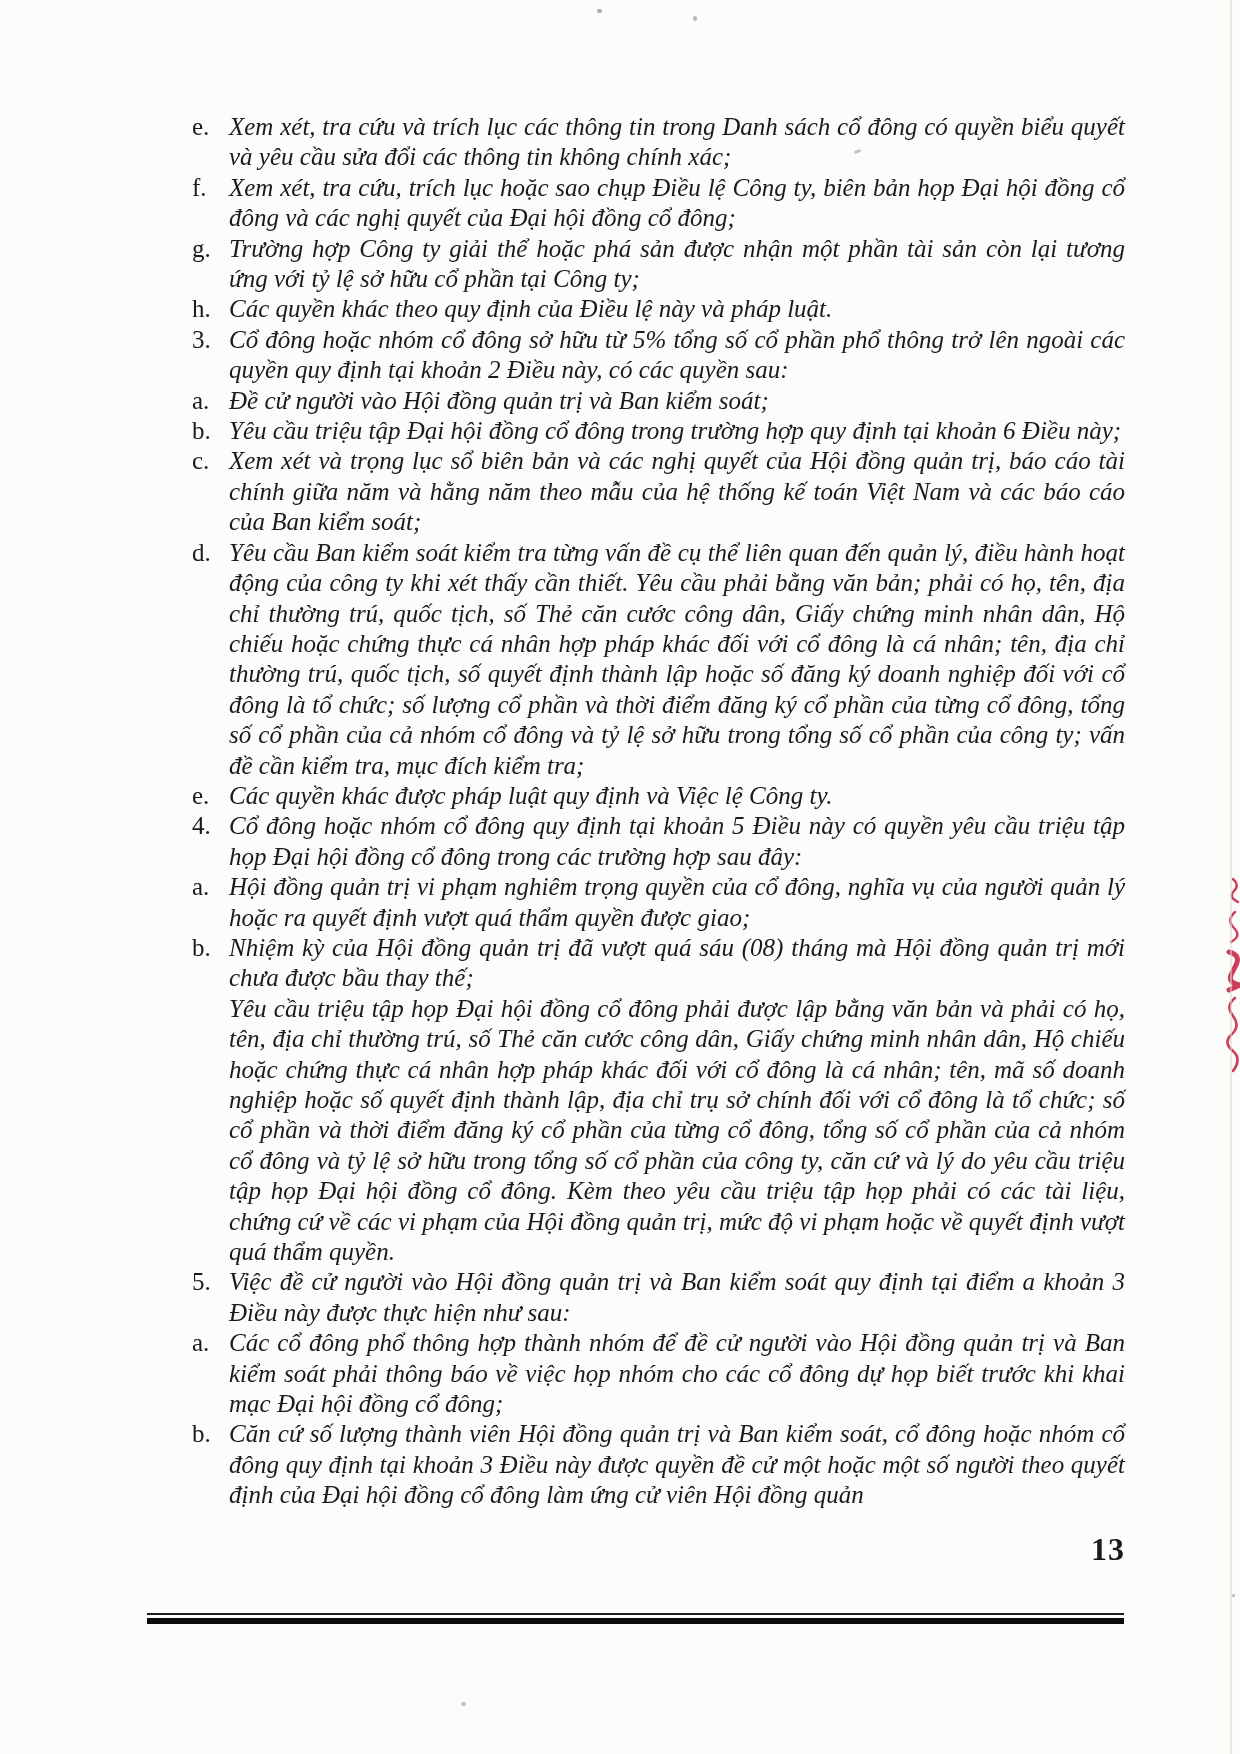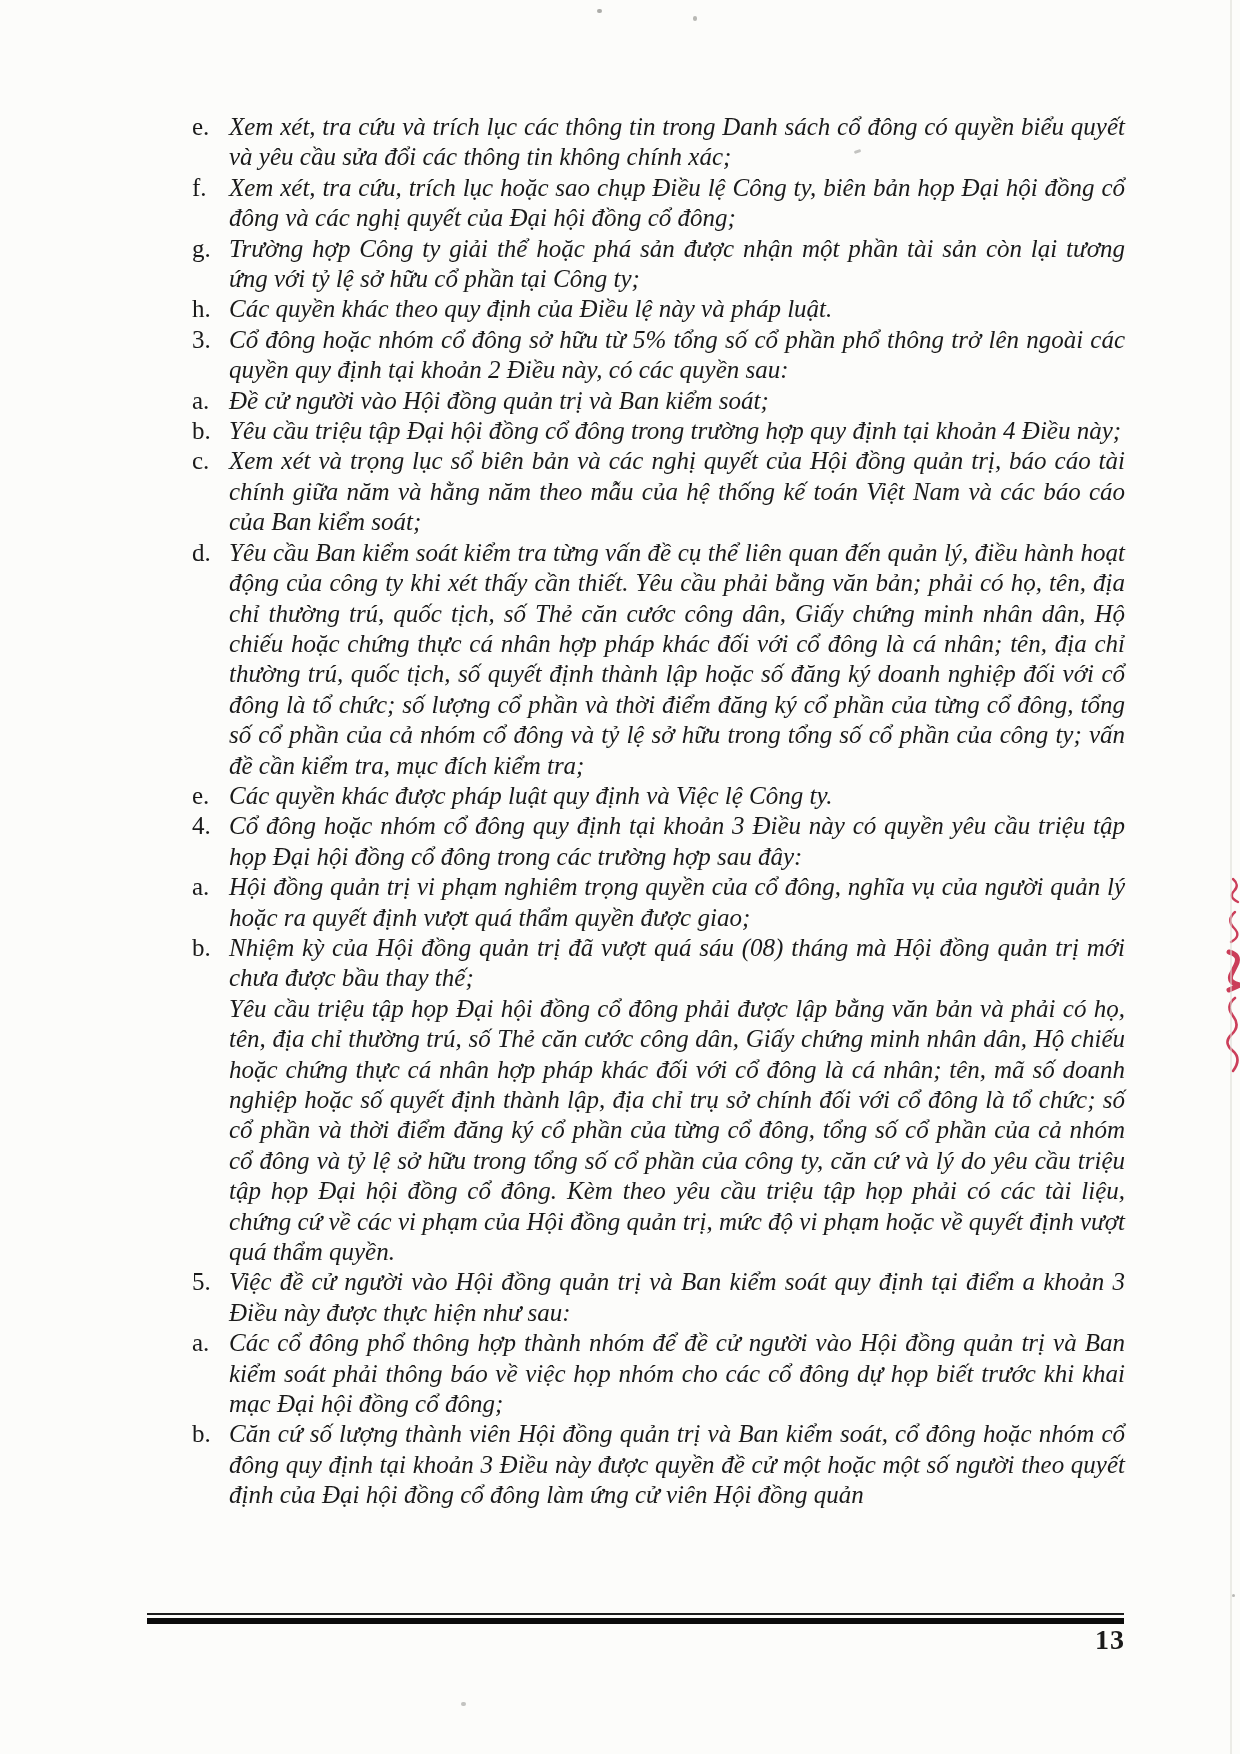--- a/index.html
+++ b/index.html
@@ -24,22 +24,22 @@
   .footer-rule {
     position: absolute;
     left: 147px; top: 1613px;
     width: 977px;
   }
   .rule-thin  { height: 2px; background: #1c1c1c; }
   .rule-gap   { height: 3px; }
   .rule-thick { height: 6px; background: #0b0b0b; }
   .pageno {
     position: absolute;
-    top: 1624px; right: 115px;
-    font-size: 28px;
+    top: 1531px; right: 115px;
+    font-size: 32px;
     font-weight: bold;
     letter-spacing: 1px;
   }
   .red-scribble {
     position: absolute;
     left: 1221px; top: 876px;
     width: 19px; height: 202px;
     overflow: hidden;
   }
   .scan-edge {
@@ -85,37 +85,37 @@
     <div class="row">
       <span class="lbl">3.</span>
       <span class="txt">Cổ đông hoặc nhóm cổ đông sở hữu từ 5% tổng số cổ phần phổ thông trở lên ngoài các quyền quy định tại khoản 2 Điều này, có các quyền sau:</span>
     </div>
     <div class="row">
       <span class="lbl">a.</span>
       <span class="txt">Đề cử người vào Hội đồng quản trị và Ban kiểm soát;</span>
     </div>
     <div class="row">
       <span class="lbl">b.</span>
-      <span class="txt">Yêu cầu triệu tập Đại hội đồng cổ đông trong trường hợp quy định tại khoản 4 Điều này;</span>
+      <span class="txt">Yêu cầu triệu tập Đại hội đồng cổ đông trong trường hợp quy định tại khoản 6 Điều này;</span>
     </div>
     <div class="row">
       <span class="lbl">c.</span>
       <span class="txt">Xem xét và trọng lục sổ biên bản và các nghị quyết của Hội đồng quản trị, báo cáo tài chính giữa năm và hằng năm theo mẫu của hệ thống kế toán Việt Nam và các báo cáo của Ban kiểm soát;</span>
     </div>
     <div class="row">
       <span class="lbl">d.</span>
       <span class="txt">Yêu cầu Ban kiểm soát kiểm tra từng vấn đề cụ thể liên quan đến quản lý, điều hành hoạt động của công ty khi xét thấy cần thiết. Yêu cầu phải bằng văn bản; phải có họ, tên, địa chỉ thường trú, quốc tịch, số Thẻ căn cước công dân, Giấy chứng minh nhân dân, Hộ chiếu hoặc chứng thực cá nhân hợp pháp khác đối với cổ đông là cá nhân; tên, địa chỉ thường trú, quốc tịch, số quyết định thành lập hoặc số đăng ký doanh nghiệp đối với cổ đông là tổ chức; số lượng cổ phần và thời điểm đăng ký cổ phần của từng cổ đông, tổng số cổ phần của cả nhóm cổ đông và tỷ lệ sở hữu trong tổng số cổ phần của công ty; vấn đề cần kiểm tra, mục đích kiểm tra;</span>
     </div>
     <div class="row">
       <span class="lbl">e.</span>
       <span class="txt">Các quyền khác được pháp luật quy định và Việc lệ Công ty.</span>
     </div>
     <div class="row">
       <span class="lbl">4.</span>
-      <span class="txt">Cổ đông hoặc nhóm cổ đông quy định tại khoản 3 Điều này có quyền yêu cầu triệu tập họp Đại hội đồng cổ đông trong các trường hợp sau đây:</span>
+      <span class="txt">Cổ đông hoặc nhóm cổ đông quy định tại khoản 5 Điều này có quyền yêu cầu triệu tập họp Đại hội đồng cổ đông trong các trường hợp sau đây:</span>
     </div>
     <div class="row">
       <span class="lbl">a.</span>
       <span class="txt">Hội đồng quản trị vi phạm nghiêm trọng quyền của cổ đông, nghĩa vụ của người quản lý hoặc ra quyết định vượt quá thẩm quyền được giao;</span>
     </div>
     <div class="row">
       <span class="lbl">b.</span>
       <span class="txt">Nhiệm kỳ của Hội đồng quản trị đã vượt quá sáu (08) tháng mà Hội đồng quản trị mới chưa được bầu thay thế;</span>
     </div>
     <div class="row">

